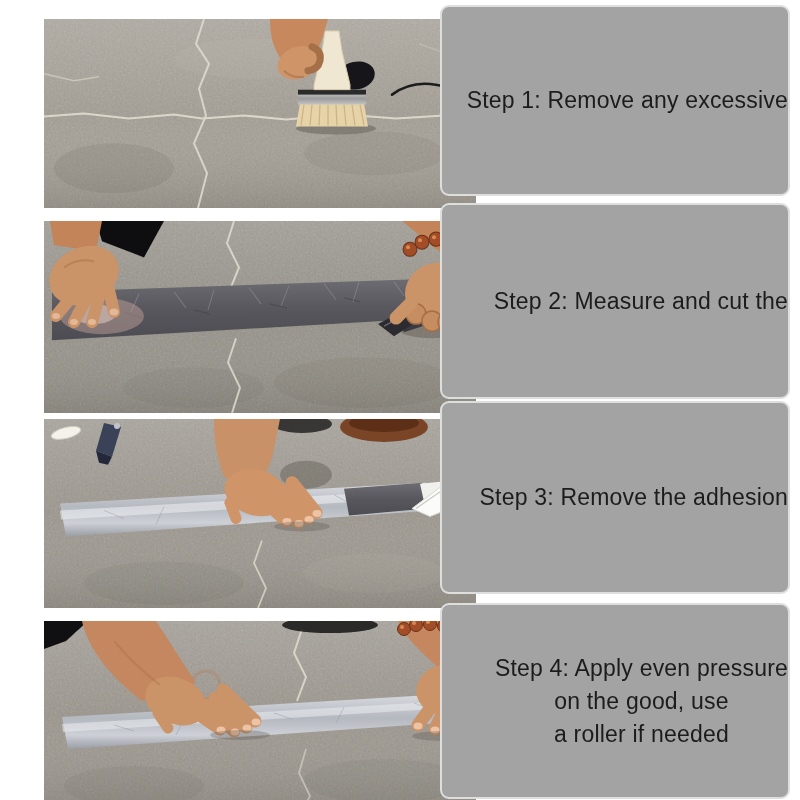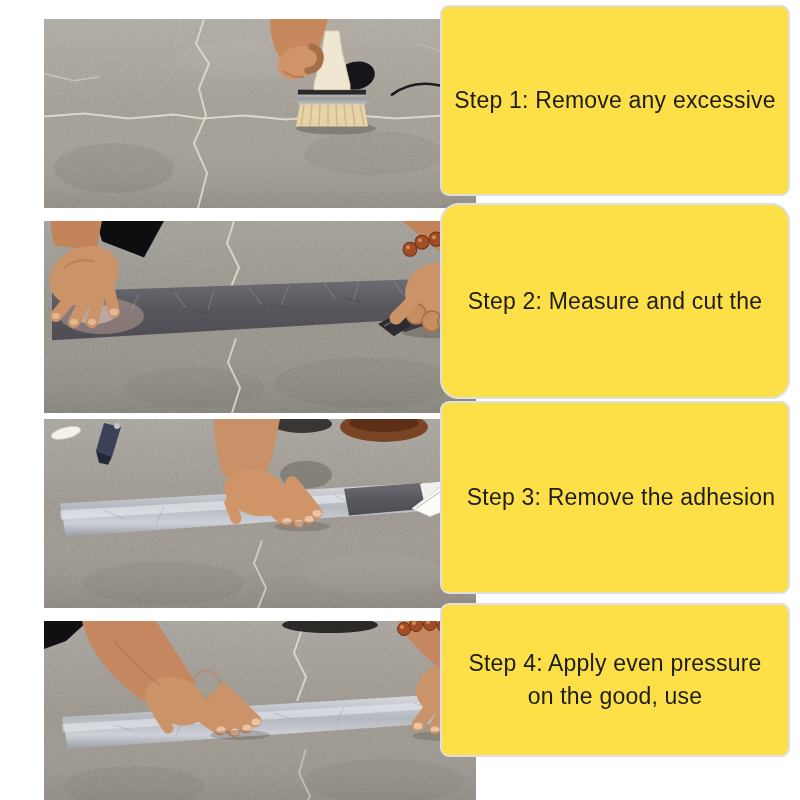--- a/index.html
+++ b/index.html
@@ -4,27 +4,27 @@
 <style>
   html,body{margin:0;padding:0;background:#ffffff;}
   #canvas{position:relative;width:800px;height:800px;background:#ffffff;overflow:hidden;
           font-family:"Liberation Sans", sans-serif;}
   .photo{position:absolute;left:4px;width:432px;display:block;}
   .photo svg{display:block;width:100%;height:100%;}
   #photo-1{top:3px;height:189px;}
   #photo-2{top:205px;height:192px;}
   #photo-3{top:403px;height:189px;}
   #photo-4{top:605px;height:190px;}
-  .caption-card{position:absolute;left:440px;width:350px;background:#fde047;
+  .caption-card{position:absolute;left:440px;width:350px;background:#a3a3a3;
                 border:2px solid #dededc;border-radius:9px;box-sizing:border-box;
-                display:flex;align-items:center;justify-content:center;}
+                display:flex;align-items:center;justify-content:flex-end;}
   #card-1{top:5px;height:191px;}
-  #card-2{top:203px;height:196px;border-radius:19px;}
+  #card-2{top:203px;height:196px;}
   #card-3{top:401px;height:193px;padding-left:12px;}
-  #card-4{top:603px;height:154px;}
+  #card-4{top:603px;height:196px;}
   .caption{margin:0;text-align:center;color:#1c1c1c;font-size:23px;line-height:33px;
            font-weight:400;letter-spacing:0.2px;}
   .caption span{display:block;}
 </style>
 </head>
 <body>
 
 <div id="canvas">
 
   <svg width="0" height="0" style="position:absolute" aria-hidden="true">
@@ -340,16 +340,17 @@
   <div class="caption-card" id="card-3">
     <p class="caption">
       <span>Step 3: Remove the adhesion</span>
     </p>
   </div>
 
   <div class="caption-card" id="card-4">
     <p class="caption">
       <span>Step 4: Apply even pressure</span>
       <span>on the good, use</span>
+      <span>a roller if needed</span>
     </p>
   </div>
 
 </div>
 
 </body></html>

